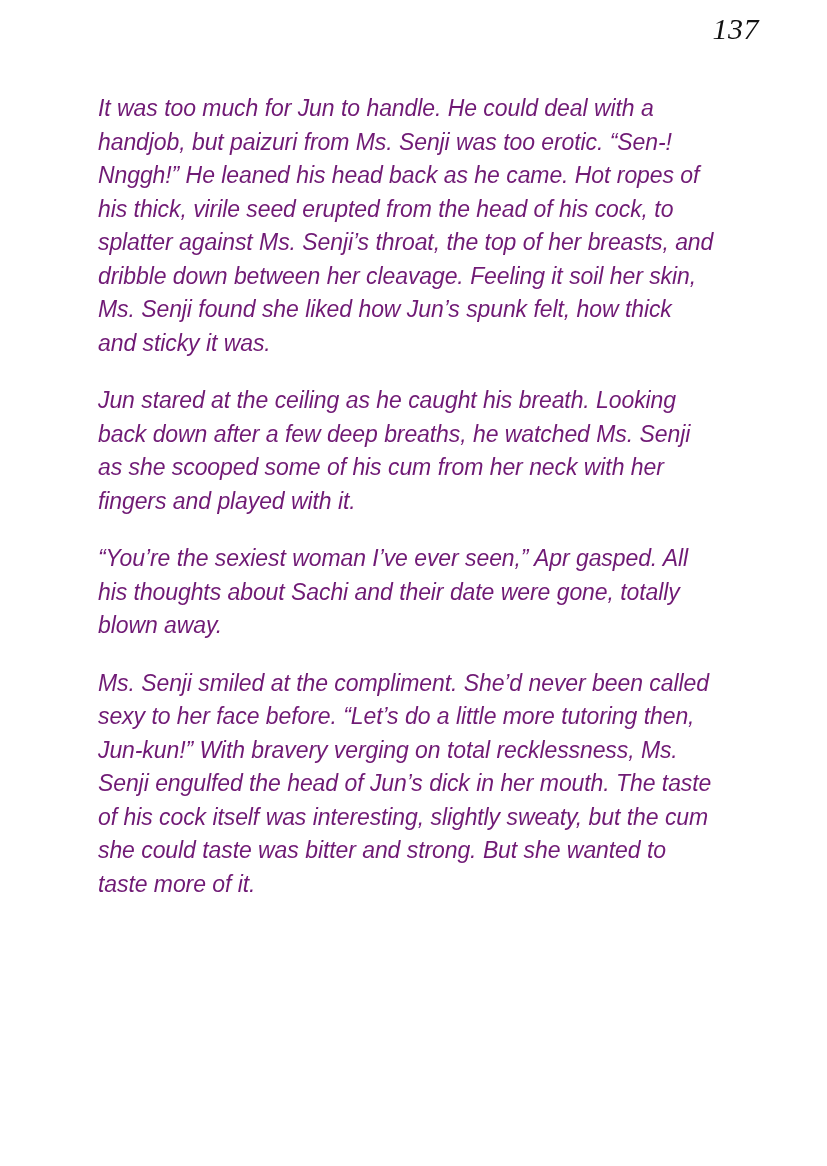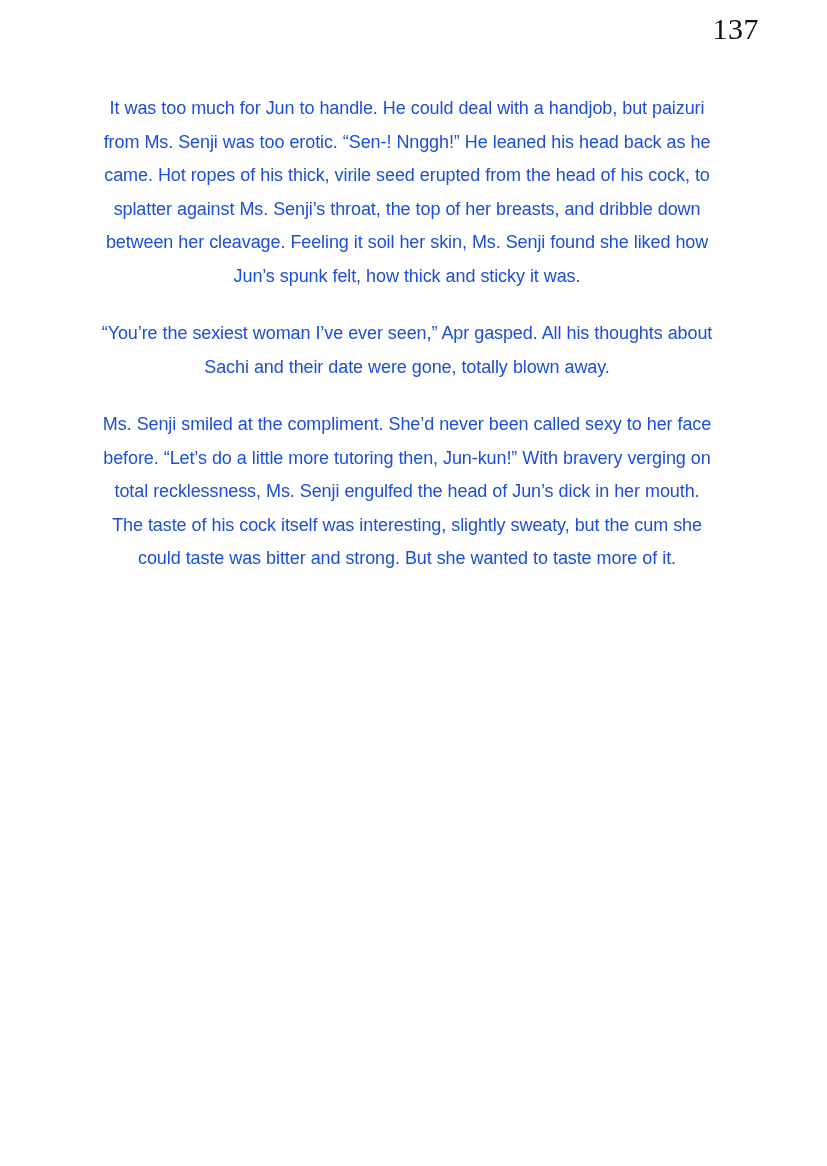--- a/index.html
+++ b/index.html
@@ -14,56 +14,58 @@
     color: #000000;
     position: relative;
     overflow: hidden;
   }
   .page {
     position: absolute;
     top: 0; left: 0;
     width: 827px;
     height: 817px;
     box-sizing: border-box;
+    font-style: italic;
   }
   .page-number {
     position: absolute;
     top: 14px;
     right: 68px;
     font-family: "Liberation Serif", serif;
     font-size: 30px;
     line-height: 1;
     color: #111111;
     letter-spacing: 0.5px;
   }
   .body-text {
     position: absolute;
     top: 92px;
     left: 98px;
     width: 618px;
   }
   .para {
     margin: 0 0 24px 0;
-    font-size: 18px;
+    font-size: 23px;
     line-height: 33.5px;
     letter-spacing: -0.1px;
-    text-align: center;
+    text-align: left;
     word-spacing: 0.2px;
-    color: #1d4ed8;
+    color: #701a75;
   }
   .para:last-child {
     margin-bottom: 17px;
   }
 </style>
 </head>
 <body>
 
 <div class="page">
 
   <div class="page-number">137</div>
 
   <div class="body-text">
     <p class="para">It was too much for Jun to handle. He could deal with a handjob, but paizuri from Ms. Senji was too erotic. “Sen-! Nnggh!” He leaned his head back as he came. Hot ropes of his thick, virile seed erupted from the head of his cock, to splatter against Ms. Senji’s throat, the top of her breasts, and dribble down between her cleavage. Feeling it soil her skin, Ms. Senji found she liked how Jun’s spunk felt, how thick and sticky it was.</p>
+    <p class="para">Jun stared at the ceiling as he caught his breath. Looking back down after a few deep breaths, he watched Ms. Senji as she scooped some of his cum from her neck with her fingers and played with it.</p>
     <p class="para">“You’re the sexiest woman I’ve ever seen,” Apr gasped. All his thoughts about Sachi and their date were gone, totally blown away.</p>
     <p class="para">Ms. Senji smiled at the compliment. She’d never been called sexy to her face before. “Let’s do a little more tutoring then, Jun-kun!” With bravery verging on total recklessness, Ms. Senji engulfed the head of Jun’s dick in her mouth. The taste of his cock itself was interesting, slightly sweaty, but the cum she could taste was bitter and strong. But she wanted to taste more of it.</p>
   </div>
 
 </div>
 
 </body></html>

